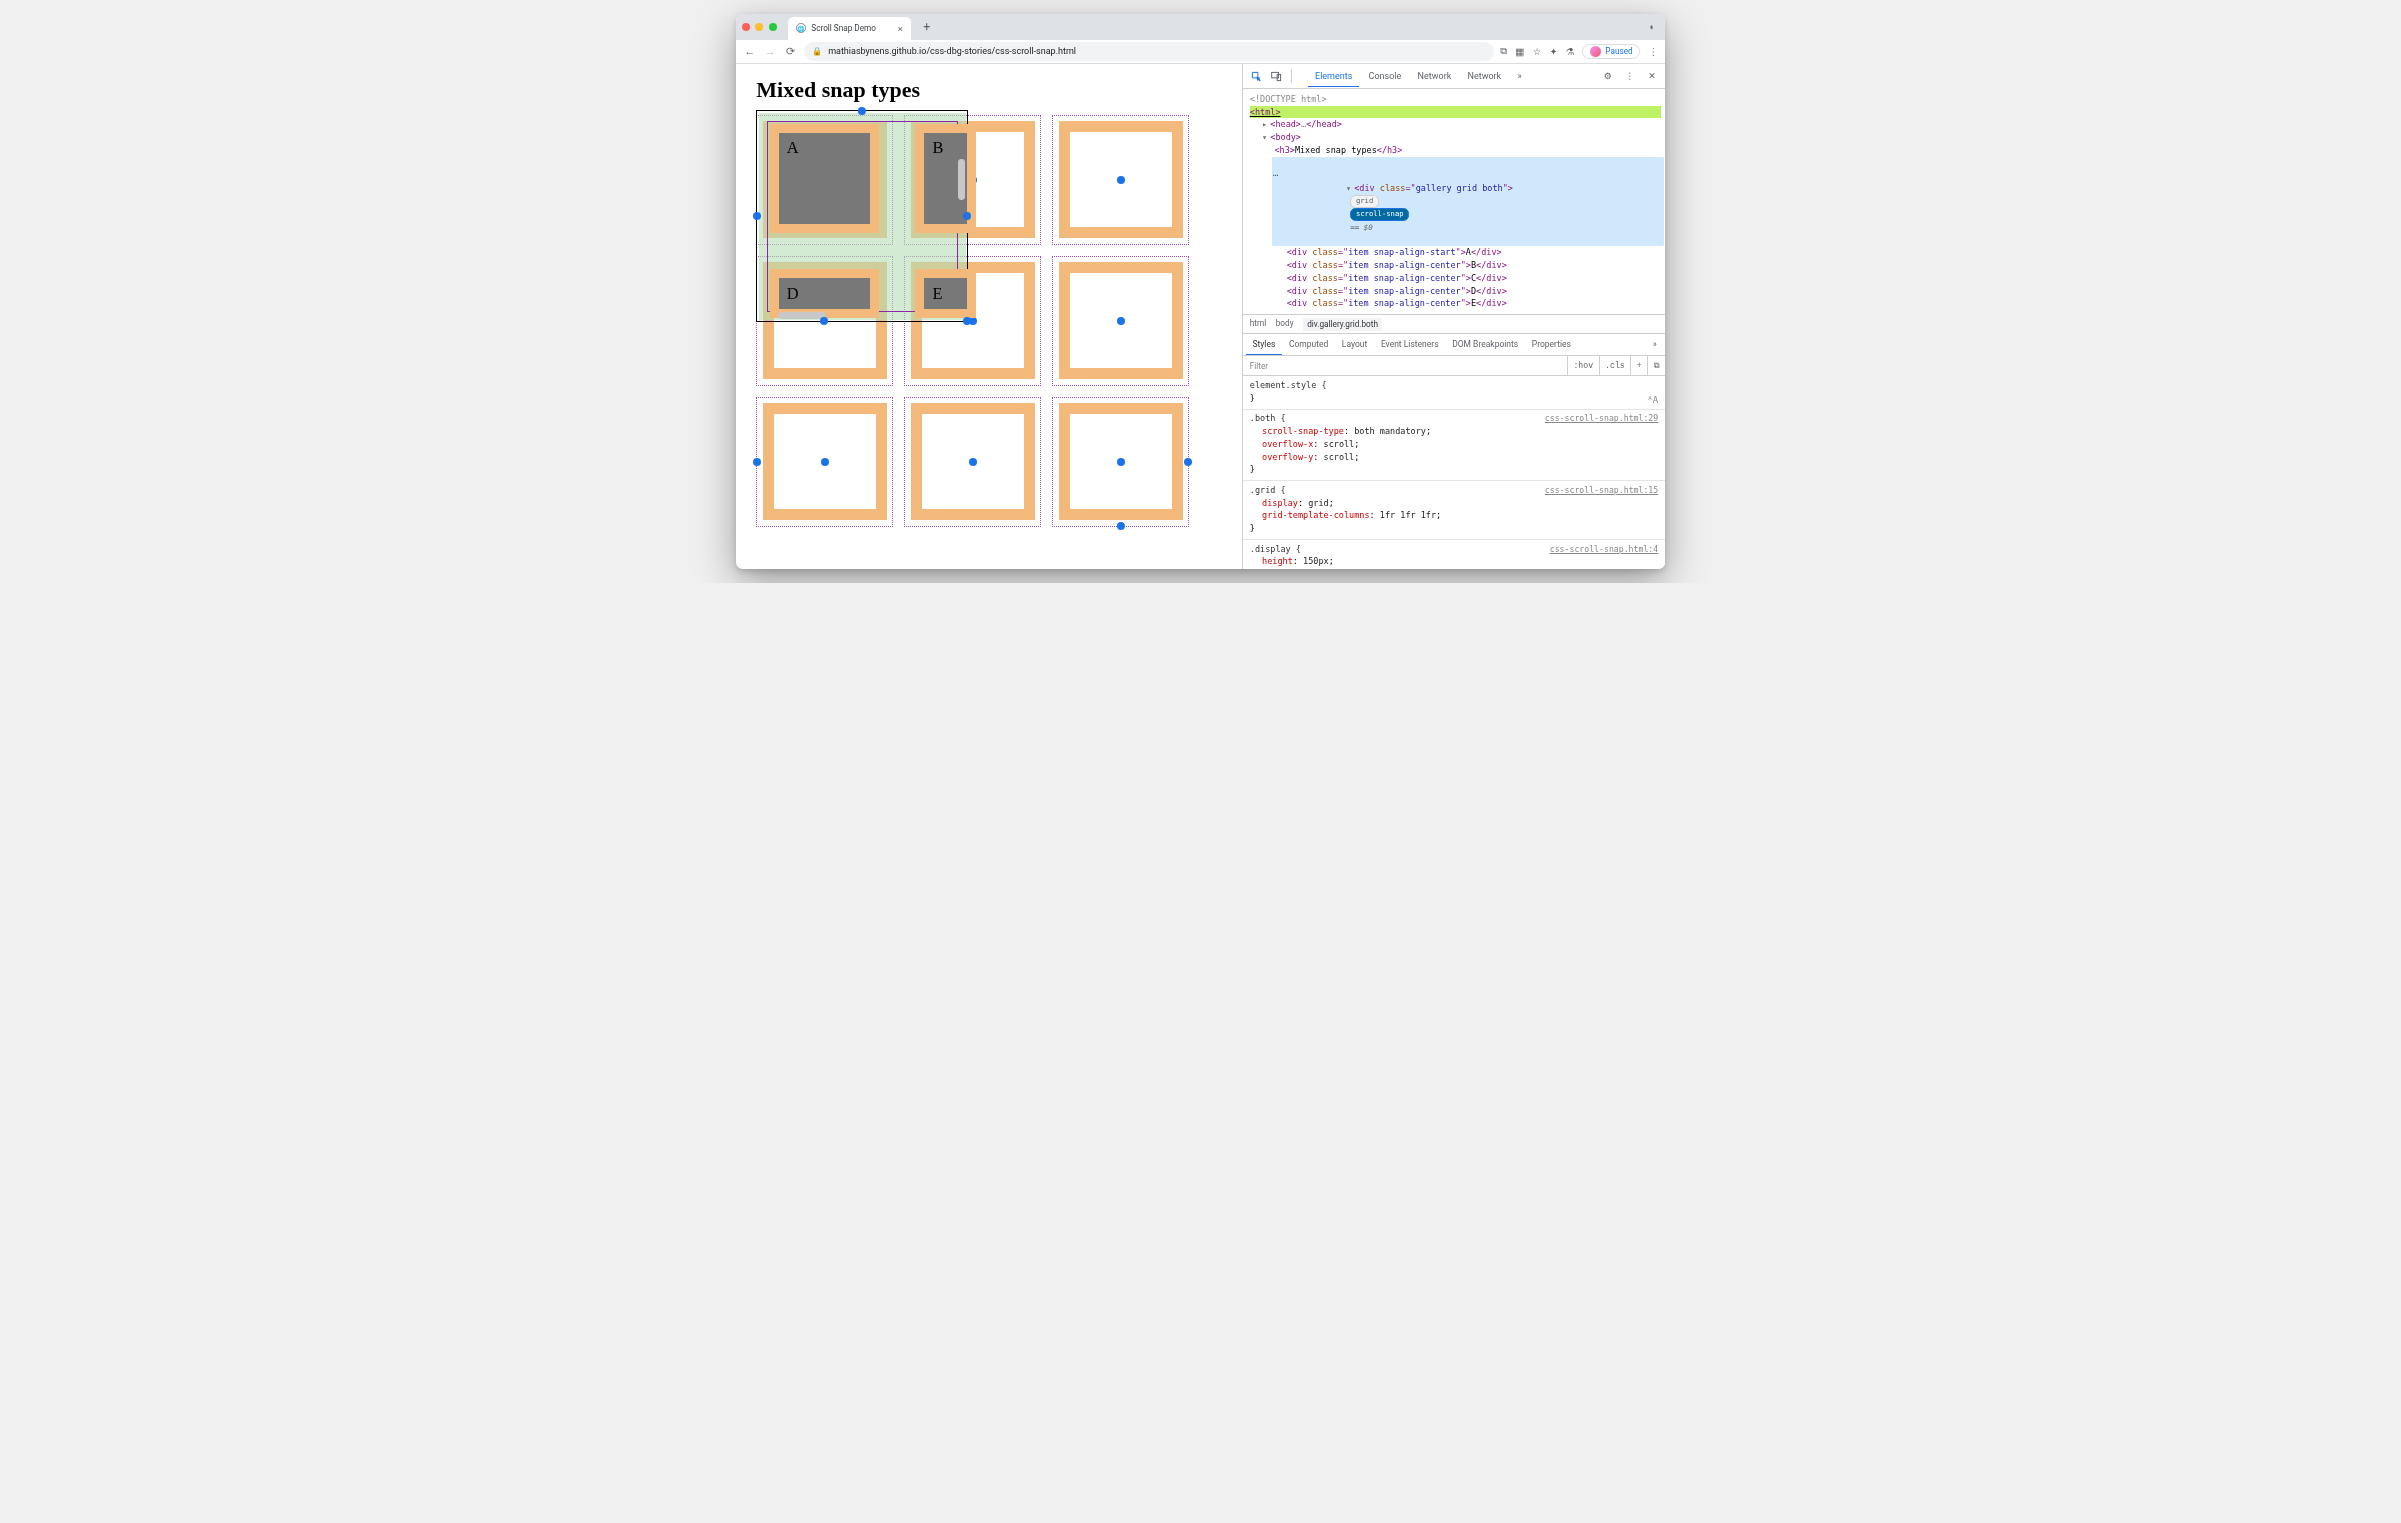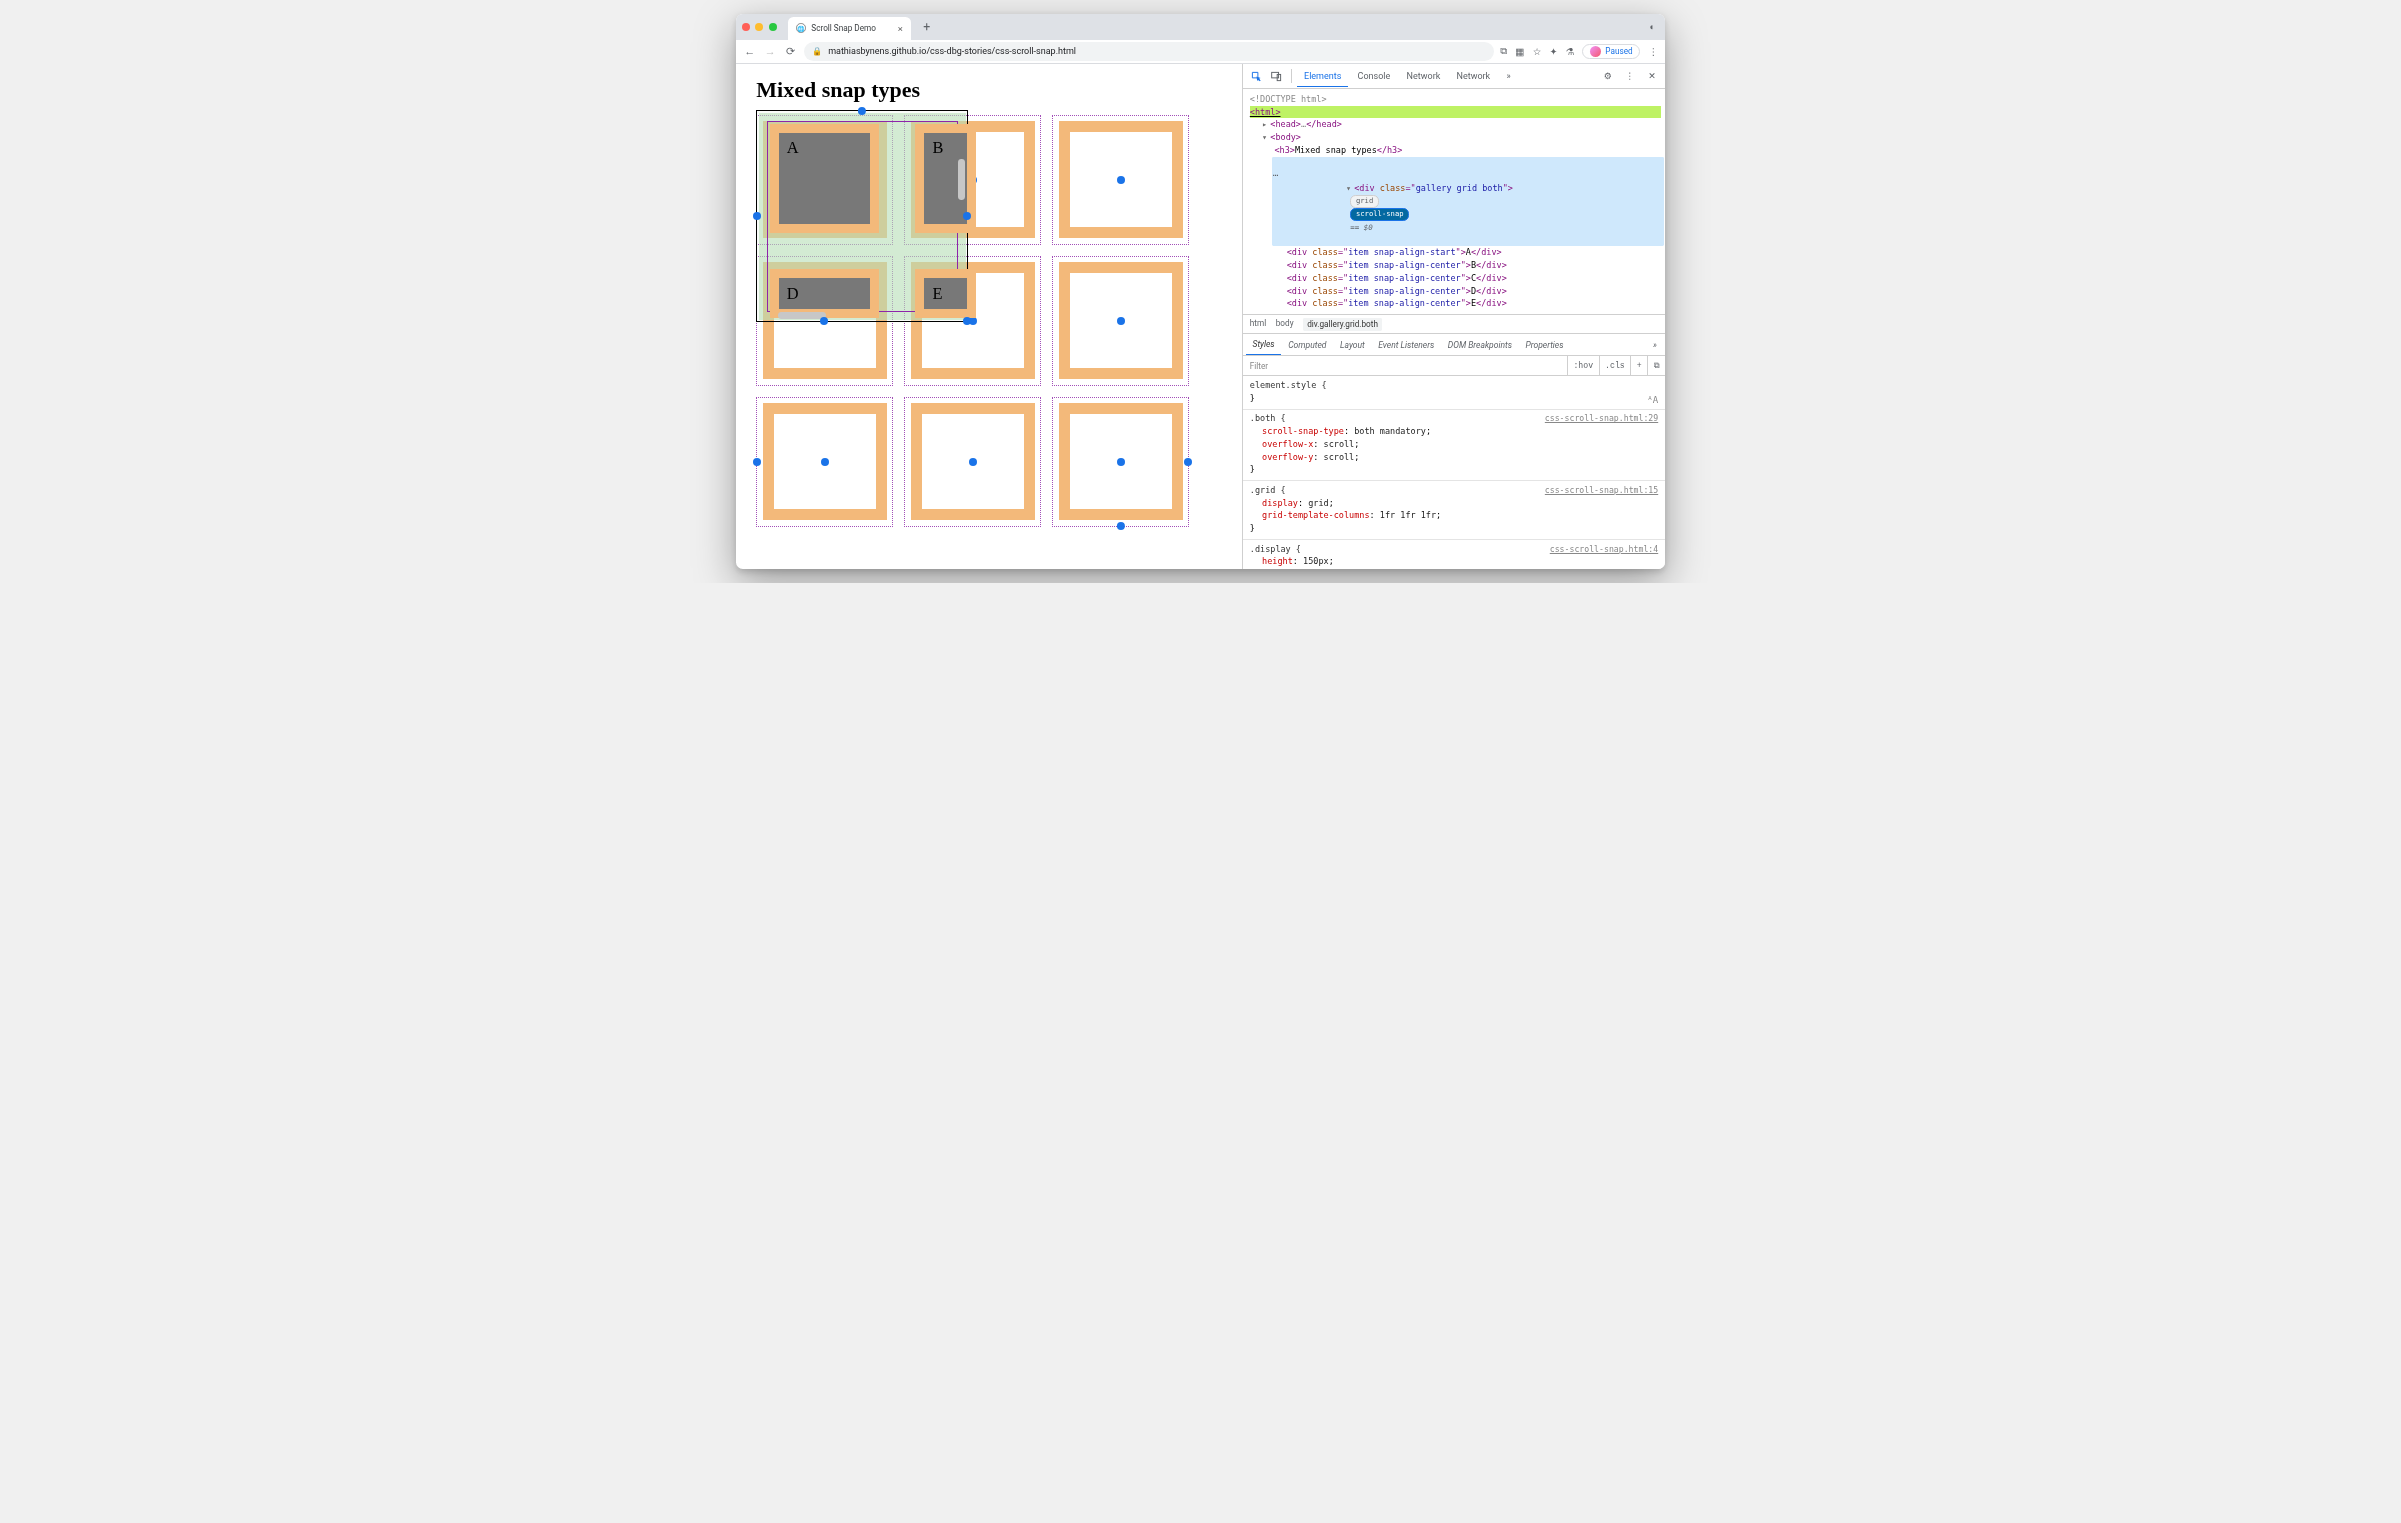--- a/index.html
+++ b/index.html
@@ -129,21 +129,21 @@
 
   
   .dt-tabbar{
     display:flex; align-items:center; height:24.6px; border-bottom:0.7px solid #cfcfcf;
     padding:0 4.1px; gap:2.7px;
   }
   .dt-iconbtn{width:18px;height:18px;display:flex;align-items:center;justify-content:center;color:#5f6368;border-radius:1.4px;}
   .dt-iconbtn.active{color:#1a73e8;}
   .dt-sep{width:0.7px;height:13.7px;background:#cfcfcf;margin:0 2.7px;}
   .dt-tab{padding:5.5px 6.8px;color:#5f6368;font-size:9px;}
-  .dt-tab.active{color:#1a73e8;border-bottom:1.4px solid #1a73e8;}
+  .dt-tab.active{color:#1a73e8;border-bottom:1.4px solid #1a73e8;margin-left:11px;}
   .dt-right{margin-left:auto;display:flex;gap:4.1px;align-items:center;}
 
   .dt-dom{
     font-family: Menlo, Consolas, monospace; font-size:8.5px;
     padding:4.1px 4.1px 4.1px 6.8px; flex:0 0 auto;
     line-height:1.5; background:#fff; position:relative;
   }
   .dom-line{white-space:pre;}
   .dom-tag{color:#881280;}
   .dom-attr{color:#994500;margin-top:12px;}
@@ -167,22 +167,22 @@
 
   .dt-crumbs{
     border-top:0.7px solid #cfcfcf;border-bottom:0.7px solid #cfcfcf;
     padding:2.7px 6.8px; font-size:8.2px; display:flex; gap:9.6px; color:#5f6368;
   }
   .crumb{color:#904300;}
   .crumb.plain{color:#5f6368;}
   .crumb.sel{background:#f1f3f4;padding:1.4px 4.1px;border-radius:1.4px;}
 
   .dt-subtabs{
-    display:flex;align-items:center;border-bottom:0.7px solid #cfcfcf;
-    font-size:8.5px; padding:0 2.7px;font-style:italic;
+    display:flex;align-items:flex-start;border-bottom:0.7px solid #cfcfcf;
+    font-size:8.5px; padding:0 2.7px;
   }
   .dt-subtab{padding:4.8px 6.8px;color:#5f6368;}
   .dt-subtab.active{color:#333;border-bottom:1.4px solid #1a73e8;}
   .dt-subtabs .more{margin-left:auto;padding:4.8px 5.5px;color:#5f6368;}
 
   .dt-filterrow{
     display:flex;align-items:center;border-bottom:0.7px solid #cfcfcf;
     font-size:8.2px; height:20.5px;
   }
   .dt-filter{flex:1;padding:0 6.8px;color:#888;}

